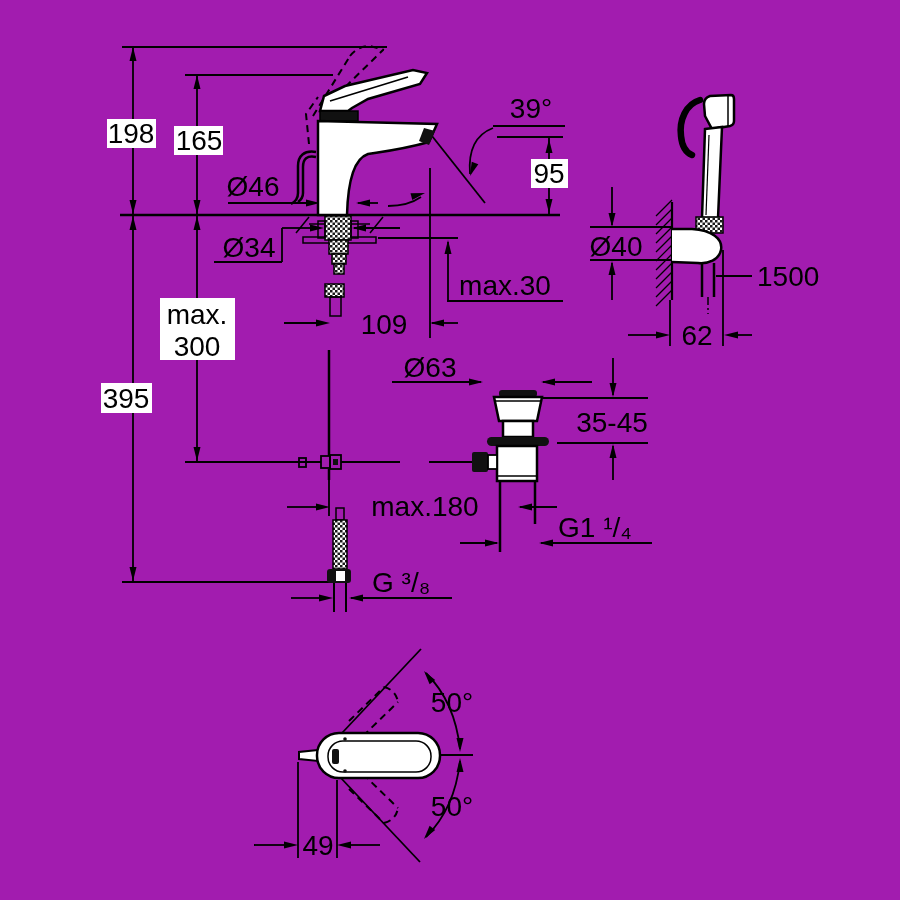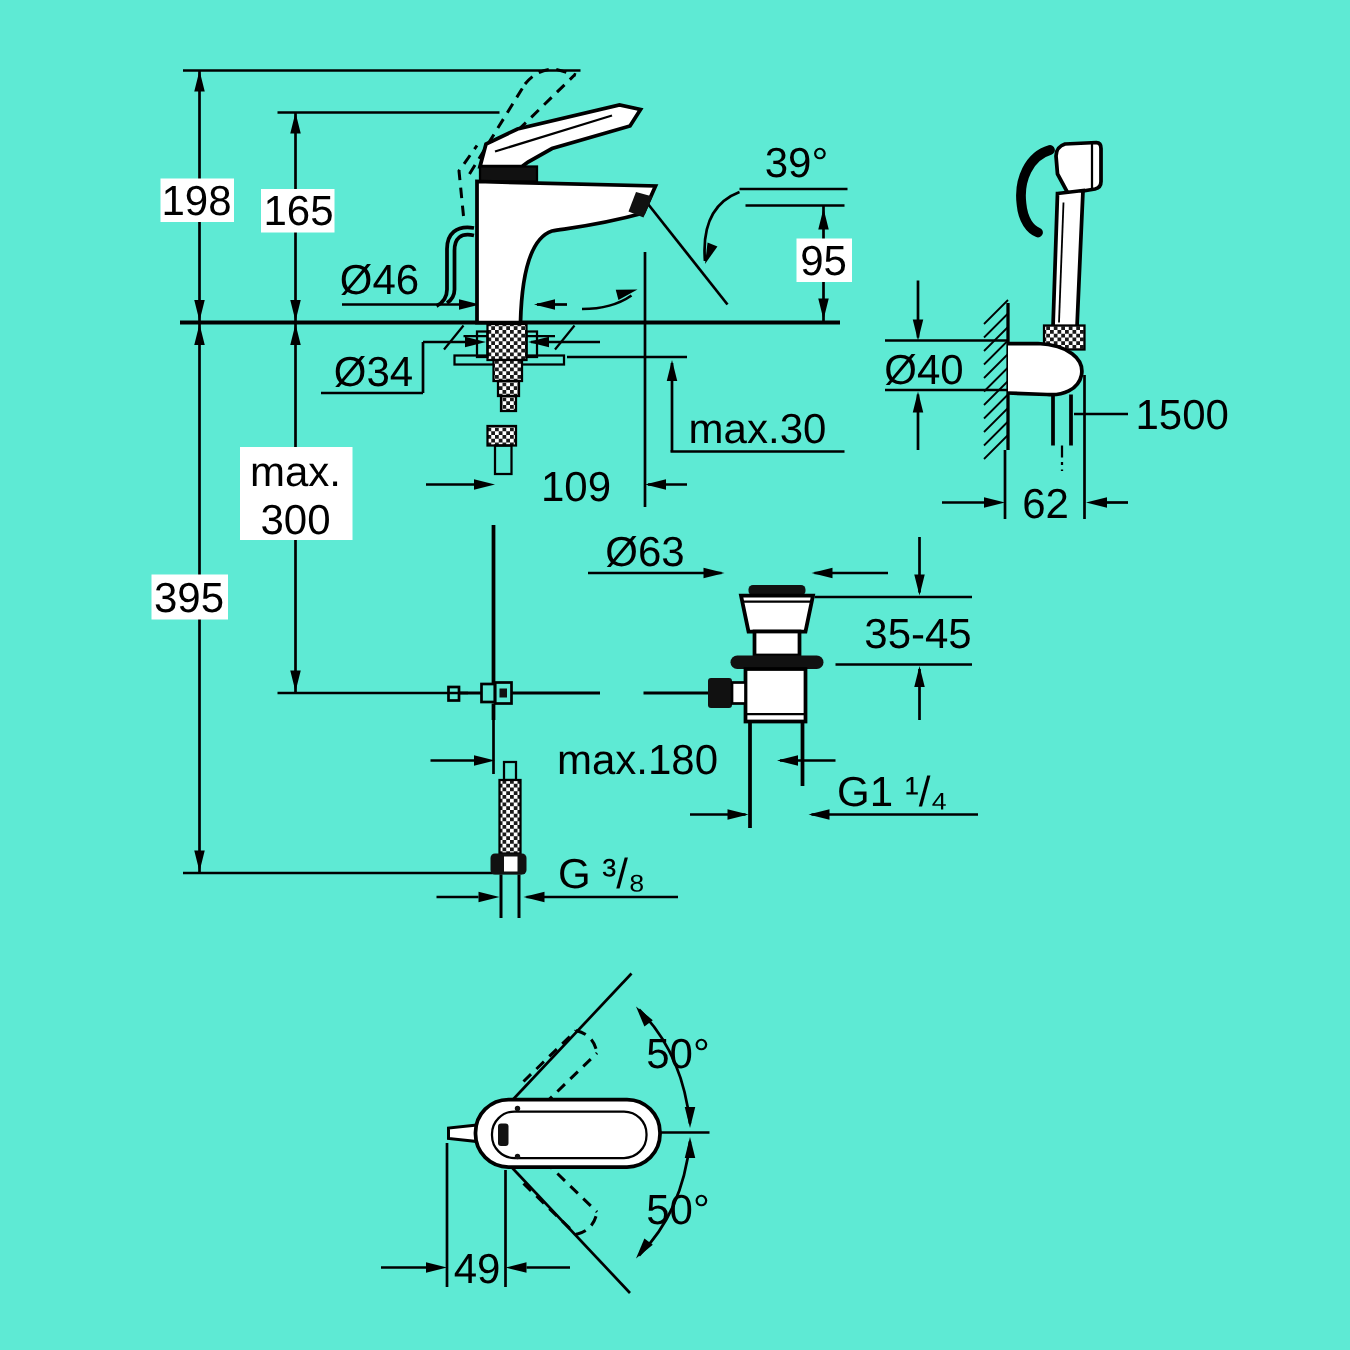--- a/index.html
+++ b/index.html
@@ -1,16 +1,16 @@
 <!DOCTYPE html>
 <html><head>
 <meta charset="utf-8">
 <style>
   html,body{margin:0;padding:0;background:#fff;}
-  .stage{position:relative;width:900px;height:900px;background:#5eead4;overflow:hidden;}
+  .stage{position:relative;width:900px;height:900px;background:#a21caf;overflow:hidden;}
   svg text{font-family:"Liberation Sans","DejaVu Sans",sans-serif;font-size:28px;fill:#000;}
 </style>
 </head>
 <body>
 
 <div class="stage">
 <svg width="900" height="900" viewBox="0 0 900 900">
 
   <g stroke="#000" stroke-width="1.8" fill="none">
 

